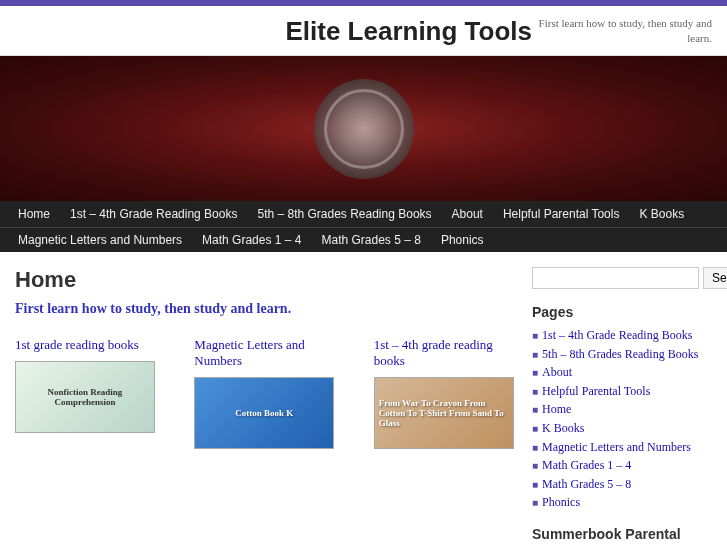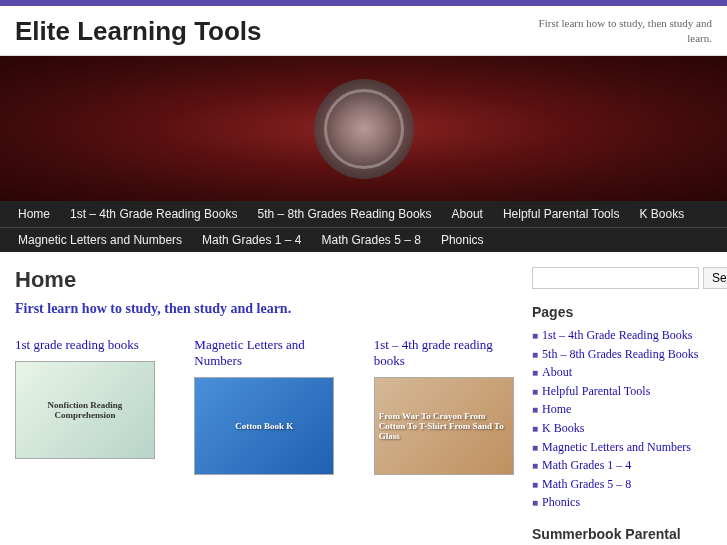--- a/index.html
+++ b/index.html
@@ -1,20 +1,20 @@
 <!DOCTYPE html>
 <html><head>
   <meta charset="utf-8">
   <style>
     * { margin: 0; padding: 0; box-sizing: border-box; }
     body { font-family: Georgia, 'Times New Roman', serif; font-size: 13px; background: #f1f1f1; color: #333; }
 
     #top-bar { background: #5a4aab; height: 6px; width: 100%; }
 
-    #header { background: #fff; padding: 10px 15px 8px 15px; display: flex; justify-content: space-between; align-items: flex-start; border-bottom: 1px solid #ddd; }
+    #header { background: #fff; padding: 10px 15px 8px 15px; display: flex; justify-content: flex-end; align-items: flex-start; border-bottom: 1px solid #ddd; }
     #site-title { font-size: 26px; font-weight: bold; color: #222; font-family: Arial, sans-serif; }
     #tagline-header { font-size: 11px; color: #666; max-width: 180px; text-align: right; line-height: 1.4; }
 
     #hero-image { width: 100%; height: 145px; background: #6b1a1a; overflow: hidden; position: relative; display: flex; align-items: center; justify-content: center; }
     .hero-pattern { width: 100%; height: 100%; background: radial-gradient(ellipse at center, #8b2222 0%, #5a1010 40%, #3d0a0a 70%, #2a0505 100%); position: relative; }
     .hero-center { position: absolute; top: 50%; left: 50%; transform: translate(-50%, -50%); width: 100px; height: 100px; border-radius: 50%; background: radial-gradient(ellipse at center, #ccc 0%, #999 30%, #555 60%, #222 100%); opacity: 0.7; }
     .hero-spiral { position: absolute; top: 50%; left: 50%; transform: translate(-50%, -50%); width: 80px; height: 80px; border-radius: 50%; border: 3px solid rgba(255,255,255,0.3); }
 
     #nav { background: #222; padding: 0; }
     #nav-main { display: flex; flex-wrap: wrap; padding: 0 8px; }
@@ -24,21 +24,21 @@
 
     #content-wrapper { display: flex; background: #fff; padding: 15px; gap: 15px; }
 
     #main-content { flex: 1; }
     #page-heading { font-size: 22px; font-weight: bold; color: #333; font-family: Arial, sans-serif; margin-bottom: 8px; }
     #page-tagline { font-size: 14px; font-weight: bold; color: #3333bb; margin-bottom: 20px; }
 
     #book-grid { display: flex; gap: 36px; margin-top: 10px; }
     .book-column { flex: 1; display: flex; flex-direction: column; align-items: flex-start; }
     .book-link { color: #1a0dab; text-decoration: none; font-size: 13px; margin-bottom: 8px; display: block; }
-    .book-image { width: 100%; max-width: 140px; height: 98px; background: #ccc; display: flex; align-items: center; justify-content: center; overflow: hidden; }
+    .book-image { width: 100%; max-width: 140px; height: 72px; background: #ccc; display: flex; align-items: center; justify-content: center; overflow: hidden; }
 
     .book-img-text { font-size: 9px; font-weight: bold; color: #fff; text-align: left; padding: 4px; text-shadow: 1px 1px 2px rgba(0,0,0,0.5); }
     .book-img-text-dark { font-size: 9px; font-weight: bold; color: #333; text-align: center; padding: 4px; }
 
     #sidebar { width: 180px; flex-shrink: 0; }
 
     #search-box { display: flex; gap: 4px; margin-bottom: 15px; }
     #search-input { flex: 1; border: 1px solid #ccc; padding: 3px 5px; font-size: 12px; }
     #search-button { background: #f5f5f5; border: 1px solid #ccc; padding: 3px 8px; font-size: 12px; cursor: pointer; font-family: Arial, sans-serif; }
 

